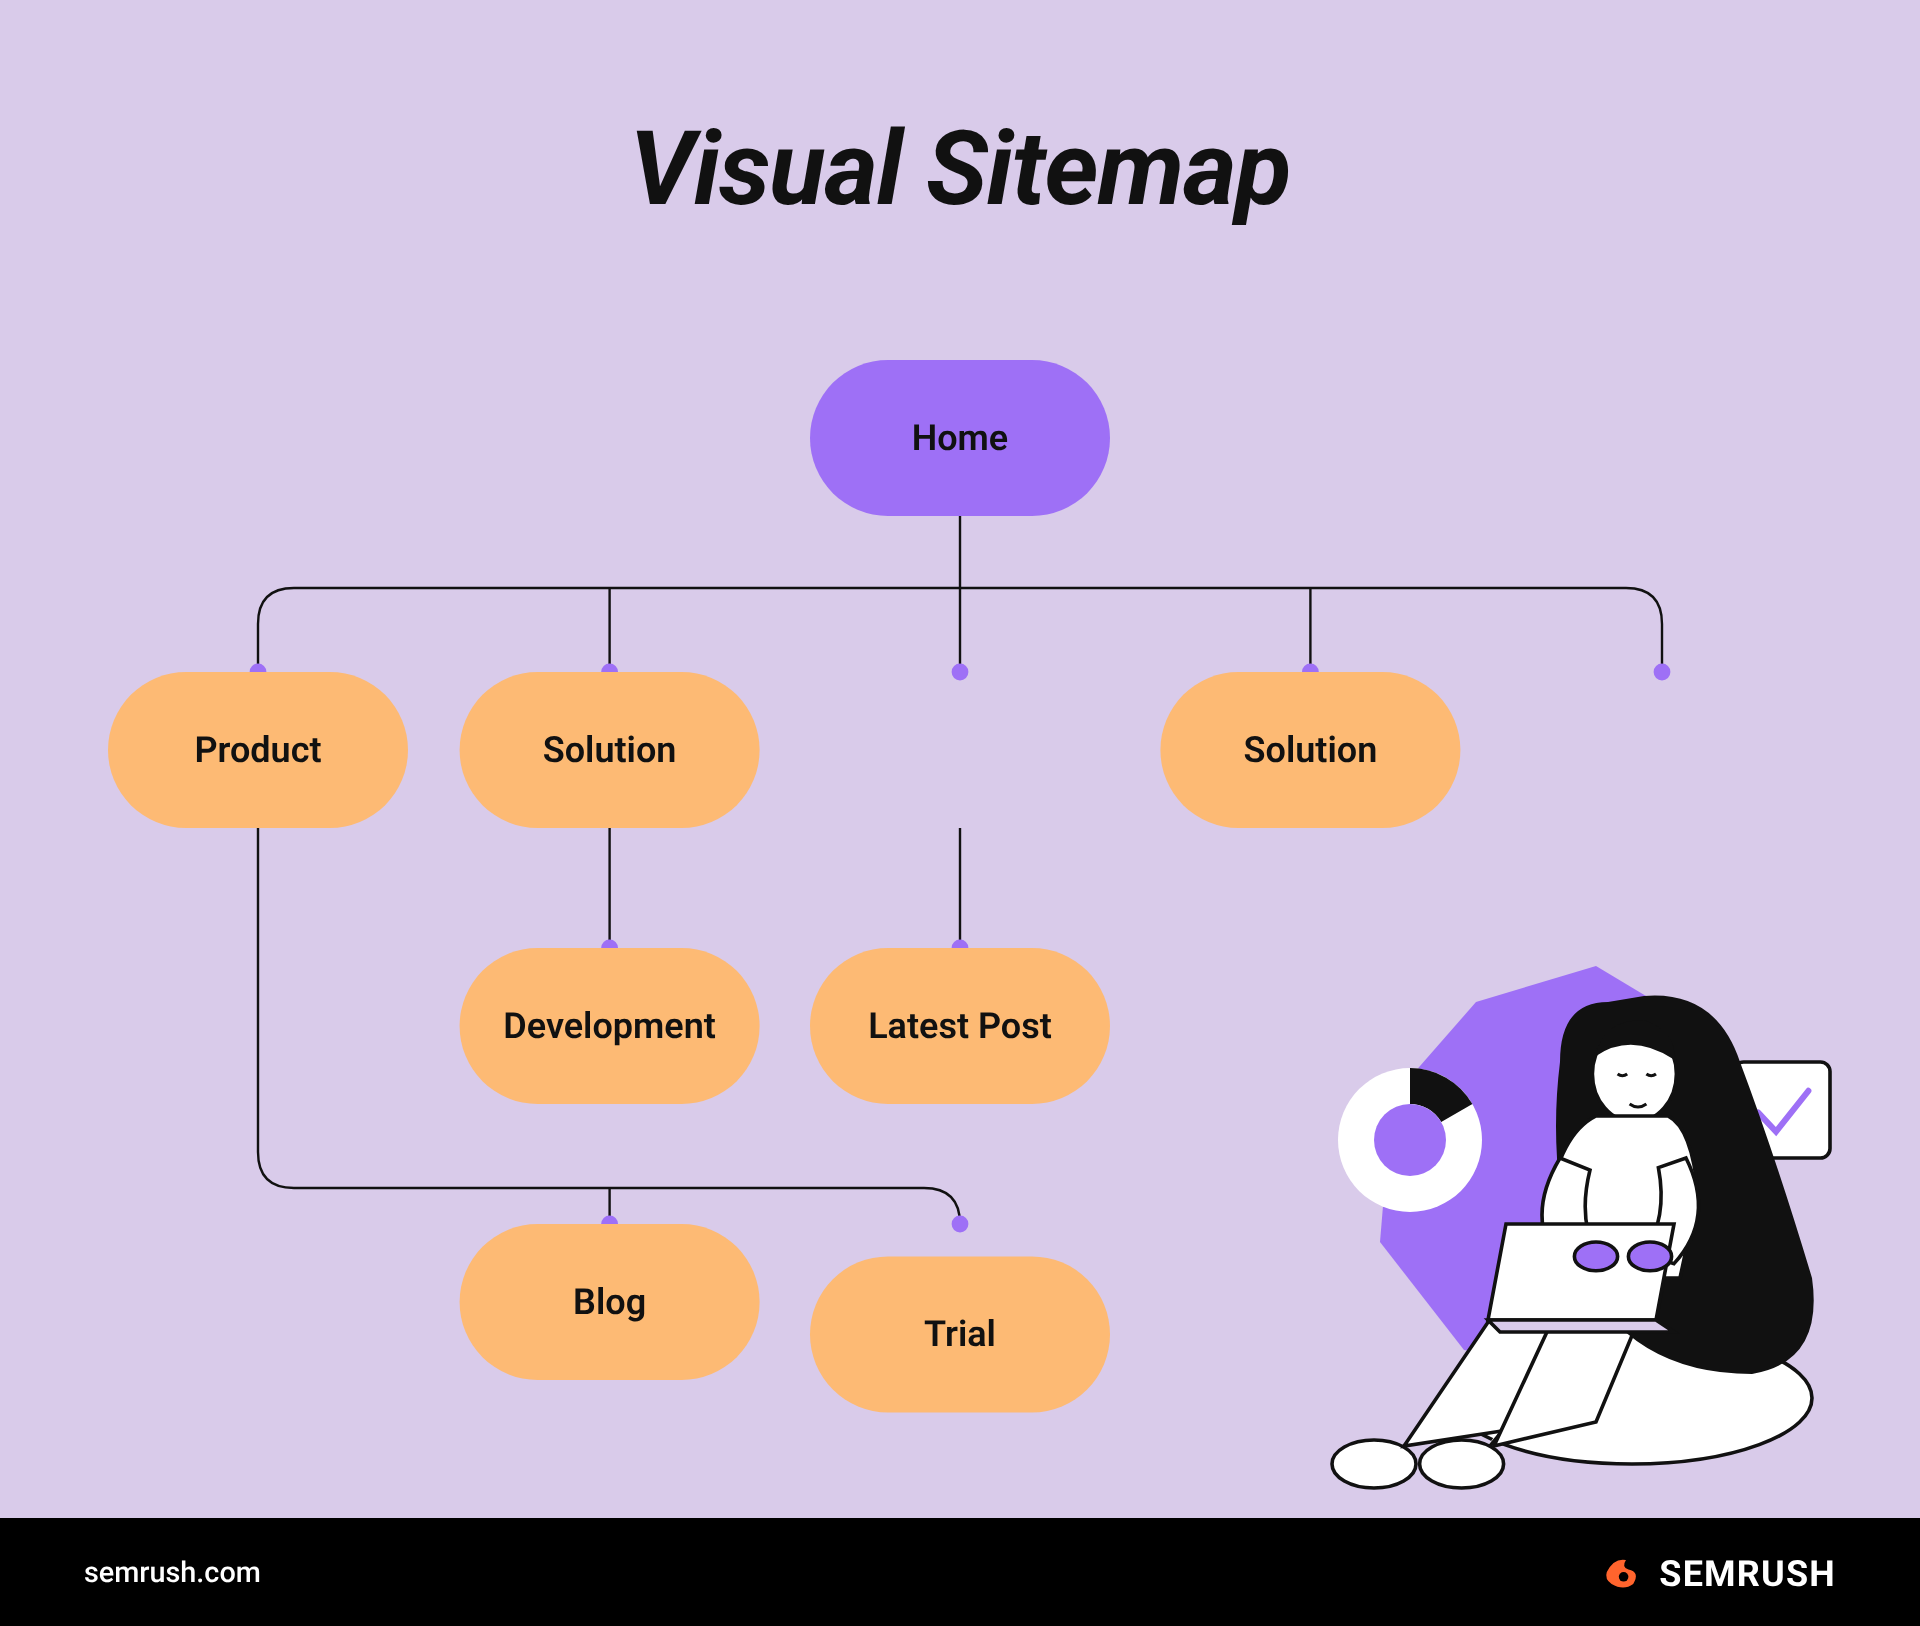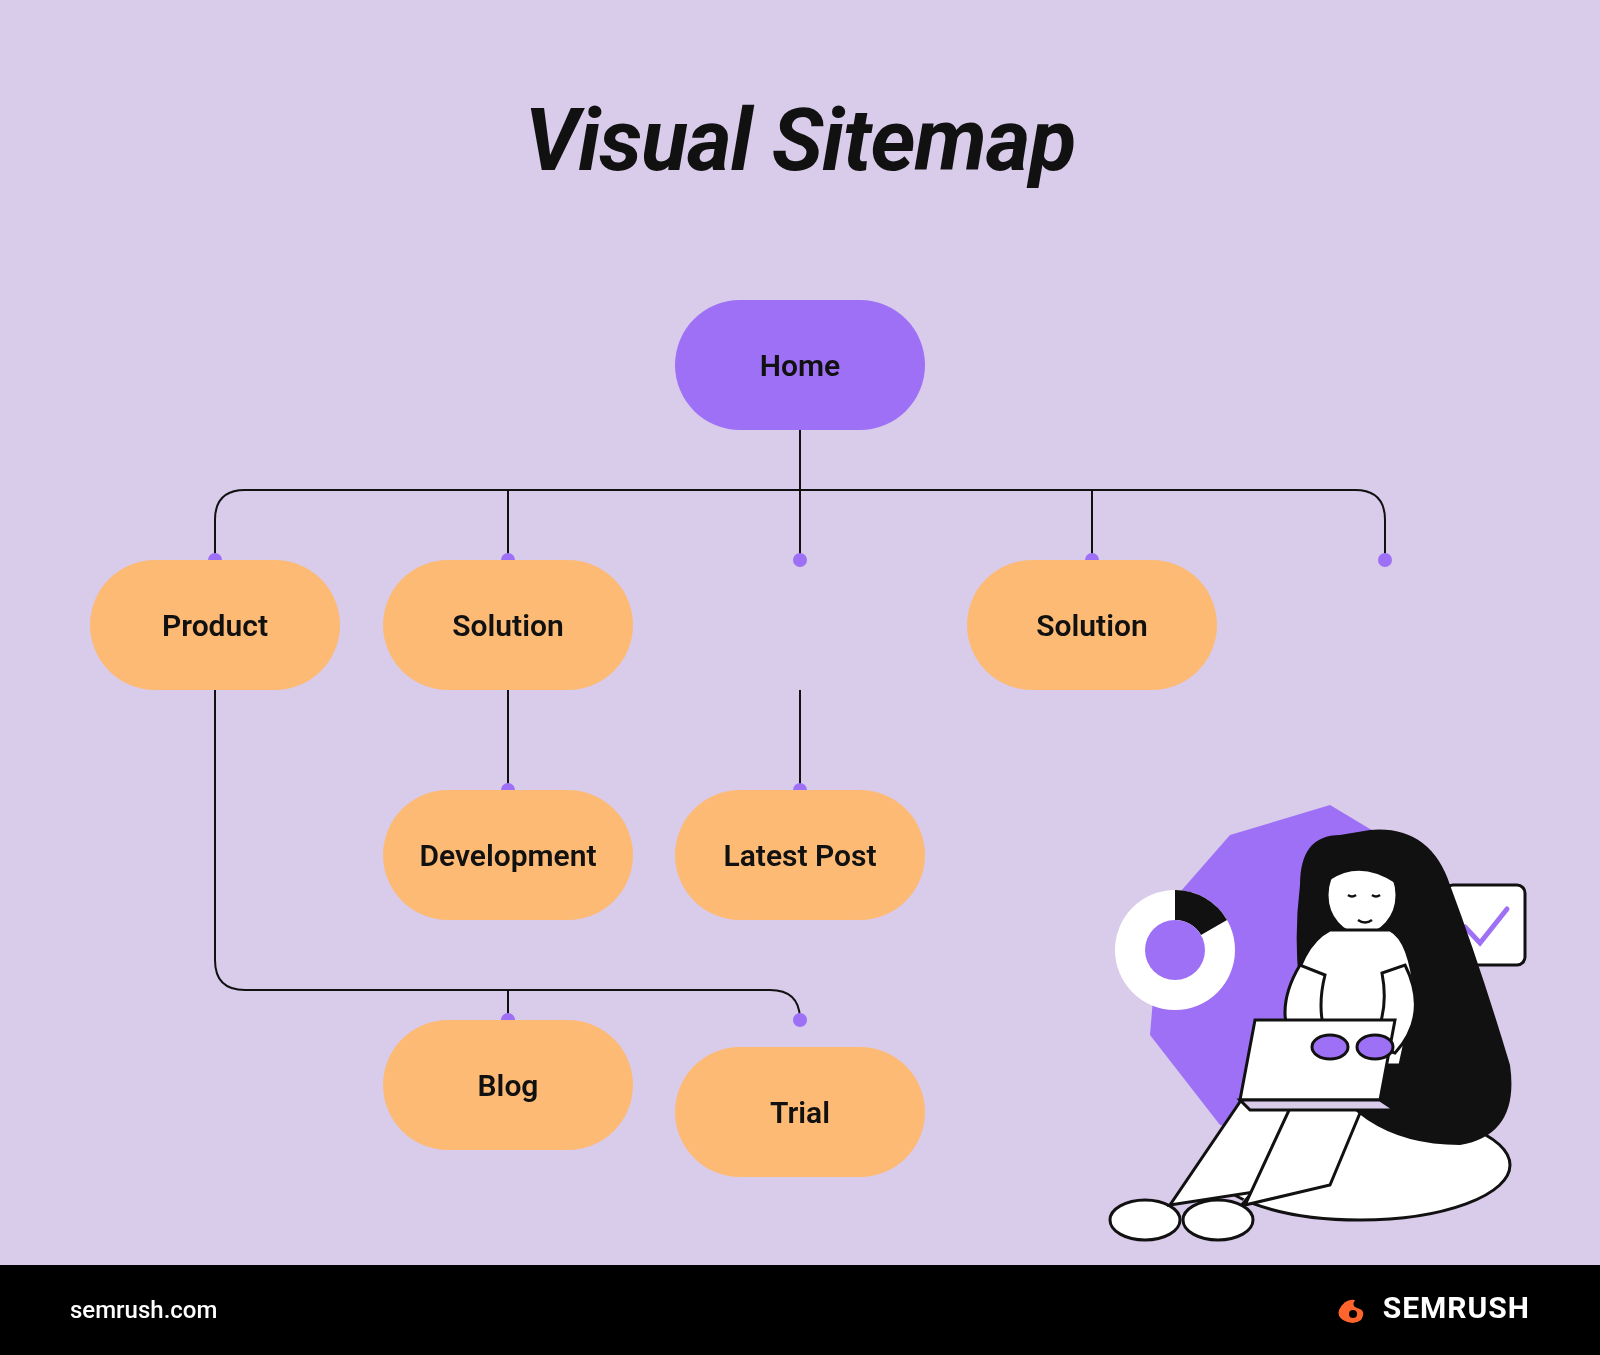--- a/index.html
+++ b/index.html
@@ -72,21 +72,21 @@
     justify-content: space-between;
     padding: 0 70px;
     color: #fff;
   }
   .footer-url {
     font-size: 24px;
     font-weight: 500;
   }
   .footer-brand {
     display: flex;
-    align-items: flex-start;
+    align-items: flex-end;
     gap: 12px;
   }
   .brand-text {
     font-size: 30px;
     font-weight: 700;
     letter-spacing: 1px;
   }
   .illustration {
     position: absolute;
     right: 50px;

